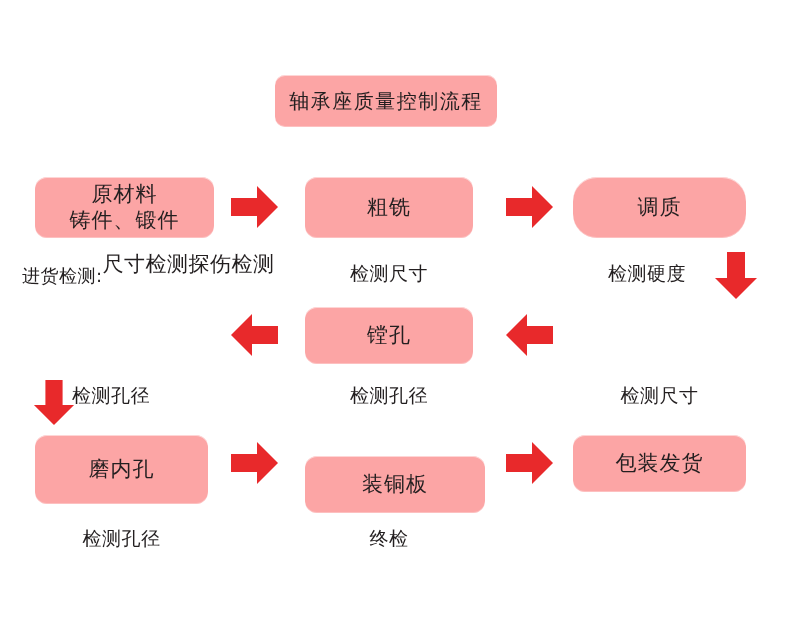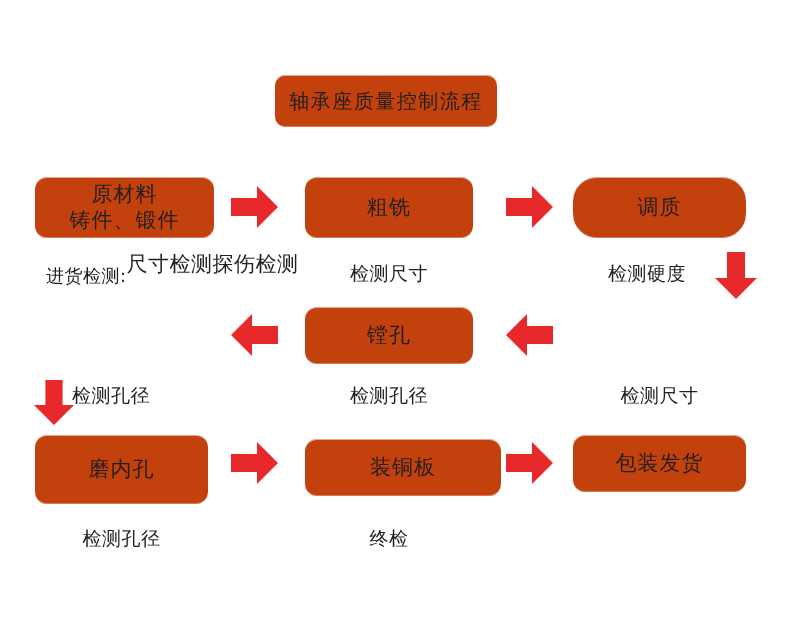--- a/index.html
+++ b/index.html
@@ -21,21 +21,21 @@
     left: 0;
     top: 0;
     width: 800px;
     height: 640px;
   }
 
   
   .node {
     position: absolute;
     box-sizing: border-box;
-    background: #c2410c;
+    background: #fca5a5;
     border-radius: 12px;
     display: flex;
     align-items: center;
     justify-content: center;
     text-align: center;
     color: #231f20;
     font-size: 21px;
     line-height: 1.22;
     letter-spacing: 1px;
     box-shadow: inset 0 1px 0 rgba(255,255,255,0.55),
@@ -67,21 +67,20 @@
     display: flex;
     align-items: flex-start;
     font-size: 19px;
     color: #231f20;
     letter-spacing: 0.5px;
   }
   .caption-compound .prefix {
     font-size: 18px;
     padding-top: 11px;
     white-space: nowrap;
-    margin-left: 24px;
   }
   .caption-compound .stack {
     display: flex;
     line-height: 1.08;
     font-size: 21px;
     white-space: nowrap;
   }
 
   
   .arrow {
@@ -174,21 +173,21 @@
   <div class="node" style="left:35px; top:435px; width:173px; height:69px;">
     <span class="label-inner">磨内孔</span>
   </div>
 
   <div class="arrow" style="left:231px; top:441px;">
     <svg width="48" height="44" viewBox="0 0 48 44">
       <polygon points="0,13 26,13 26,1 47,22 26,43 26,31 0,31" fill="#e8292b"></polygon>
     </svg>
   </div>
 
-  <div class="node" style="left:305px; top:439px; width:196px; height:57px;">
+  <div class="node" style="left:305px; top:456px; width:180px; height:57px;">
     <span class="label-inner">装铜板</span>
   </div>
 
   <div class="arrow" style="left:506px; top:441px;">
     <svg width="48" height="44" viewBox="0 0 48 44">
       <polygon points="0,13 26,13 26,1 47,22 26,43 26,31 0,31" fill="#e8292b"></polygon>
     </svg>
   </div>
 
   <div class="node" style="left:573px; top:435px; width:173px; height:57px;">

